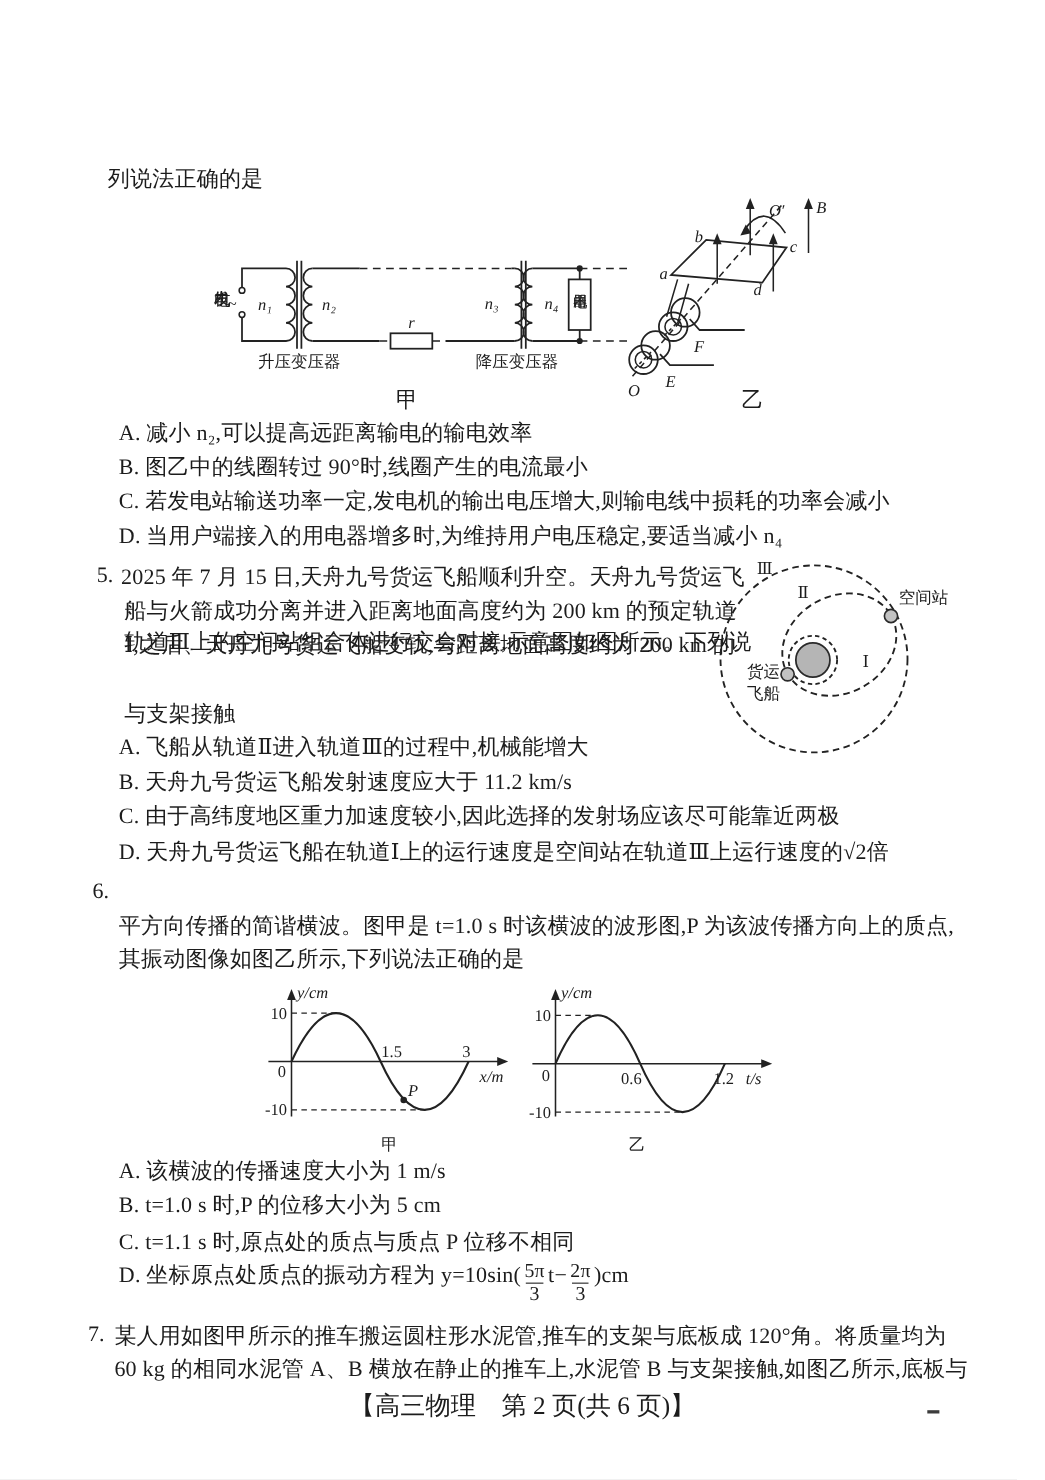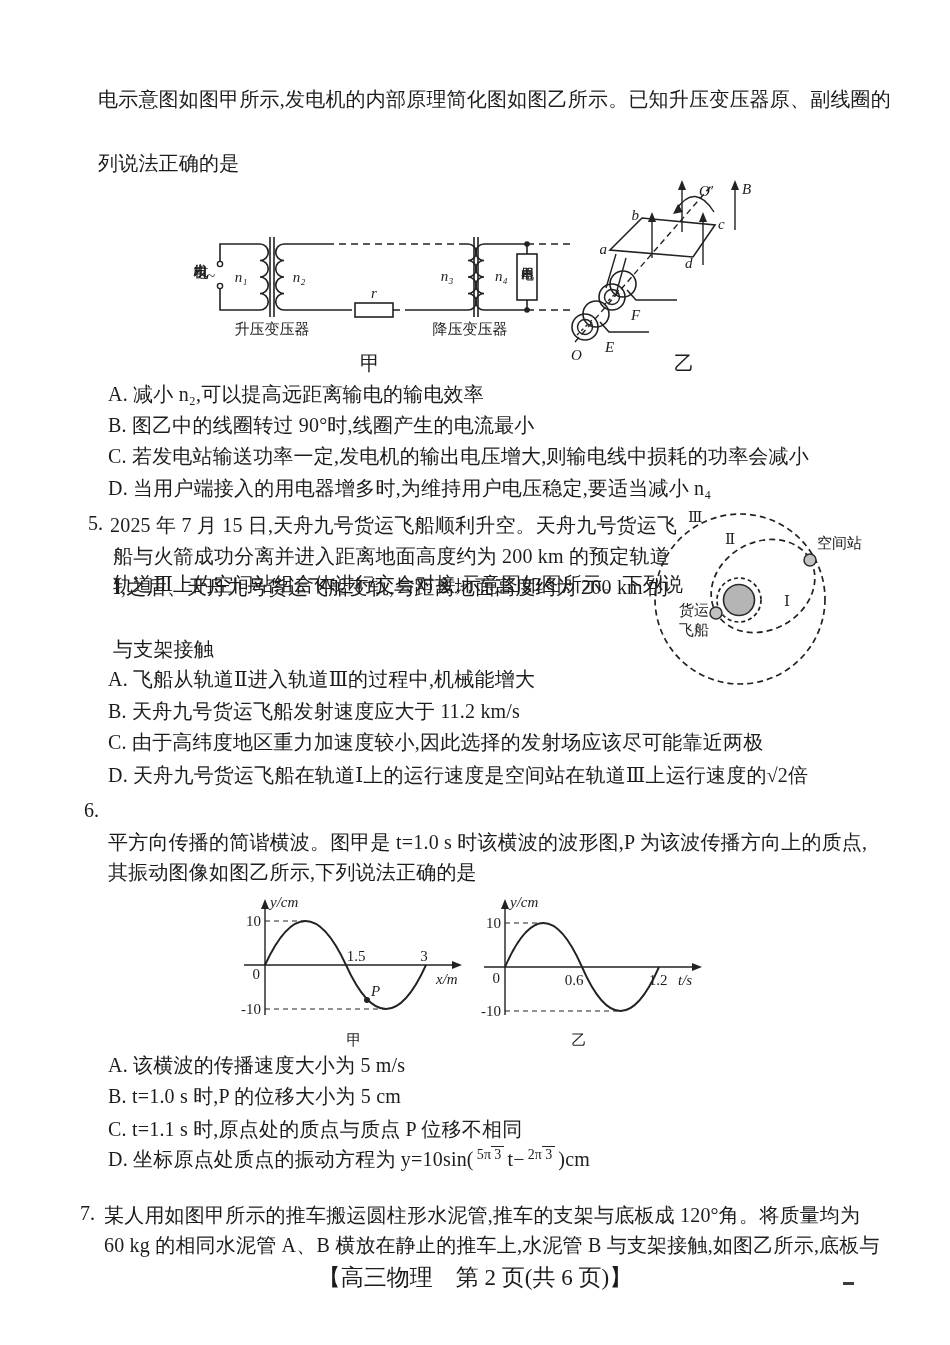--- a/index.html
+++ b/index.html
@@ -10,32 +10,31 @@
   .cap{position:absolute;font-size:20px;white-space:nowrap;}
   .figure{position:absolute;}
   svg{overflow:visible;}
   svg text{font-family:"Liberation Serif","DejaVu Serif",serif;fill:#1c1c1c;font-size:15px;}
   svg .it{font-style:italic;}
   .stroke{stroke:#222;fill:none;stroke-width:1.6;}
   .thin{stroke:#222;fill:none;stroke-width:1.4;}
   .dash{stroke:#222;fill:none;stroke-width:1.4;stroke-dasharray:7 5;}
   .fill{fill:#222;stroke:none;}
   .optd{display:flex;align-items:flex-start;}
-  .frac{display:inline-flex;align-items:center;
-        font-size:14px;line-height:1.1;margin:0 3px;}
+  .frac{display:inline-flex;flex-direction:column;align-items:center;
+        font-size:18px;line-height:1.1;margin:0 3px;}
   .frac .den{border-top:1.4px solid #222;padding:0 3px;}
   .footer{position:absolute;left:0;width:100%;text-align:center;font-size:23px;}
   .mark{position:absolute;background:#3c3c3c;}
 </style>
 </head>
 <body>
 
 <div class="page">
 
-  <div class="tline" style="left:98px;top:86px">电示意图如图甲所示,发电机的内部原理简化图如图乙所示。已知升压变压器原、副线圈的</div>
   <div class="tline" style="left:98px;top:150px">列说法正确的是</div>
 
   <svg class="figure" style="left:175px;top:230px" width="400" height="112" viewBox="0 0 400 112">
 
     <text x="26" y="22" style="writing-mode:vertical-rl;font-size:15px">发电机</text>
     <circle class="thin" cx="45" cy="34" r="2.6"></circle>
     <circle class="thin" cx="45" cy="56" r="2.6"></circle>
     <text x="36" y="51" text-anchor="middle" font-size="15">~</text>
     <path class="stroke" d="M45,31.4 L45,14 L85,14 M45,58.6 L45,80 L85,80"></path>
 
@@ -180,21 +179,21 @@
     <text class="it" x="38" y="14" font-size="14">y/cm</text>
     <text class="it" x="206" y="92" font-size="14">t/s</text>
     <text x="29" y="35" text-anchor="end">10</text>
     <text x="28" y="90" text-anchor="end">0</text>
     <text x="29" y="123" text-anchor="end">-10</text>
     <text x="102" y="92" text-anchor="middle">0.6</text>
     <text x="186" y="92" text-anchor="middle">1.2</text>
     <text x="107" y="152" text-anchor="middle" font-size="19">乙</text>
   </svg>
 
-  <div class="tline" style="left:108px;top:1052px">A. 该横波的传播速度大小为 5 m/s</div>
+  <div class="tline" style="left:108px;top:1052px">A. 该横波的传播速度大小为 1 m/s</div>
   <div class="tline" style="left:108px;top:1083px">B. t=1.0 s 时,P 的位移大小为 5 cm</div>
   <div class="tline" style="left:108px;top:1116px">C. t=1.1 s 时,原点处的质点与质点 P 位移不相同</div>
   <div class="tline optd" style="left:108px;top:1146px;height:42px">
     <span>D. 坐标原点处质点的振动方程为 y=10sin(</span>
     <span class="frac">
       <span>5π</span>
       <span class="den">3</span>
     </span>
     <span>t−</span>
     <span class="frac">

